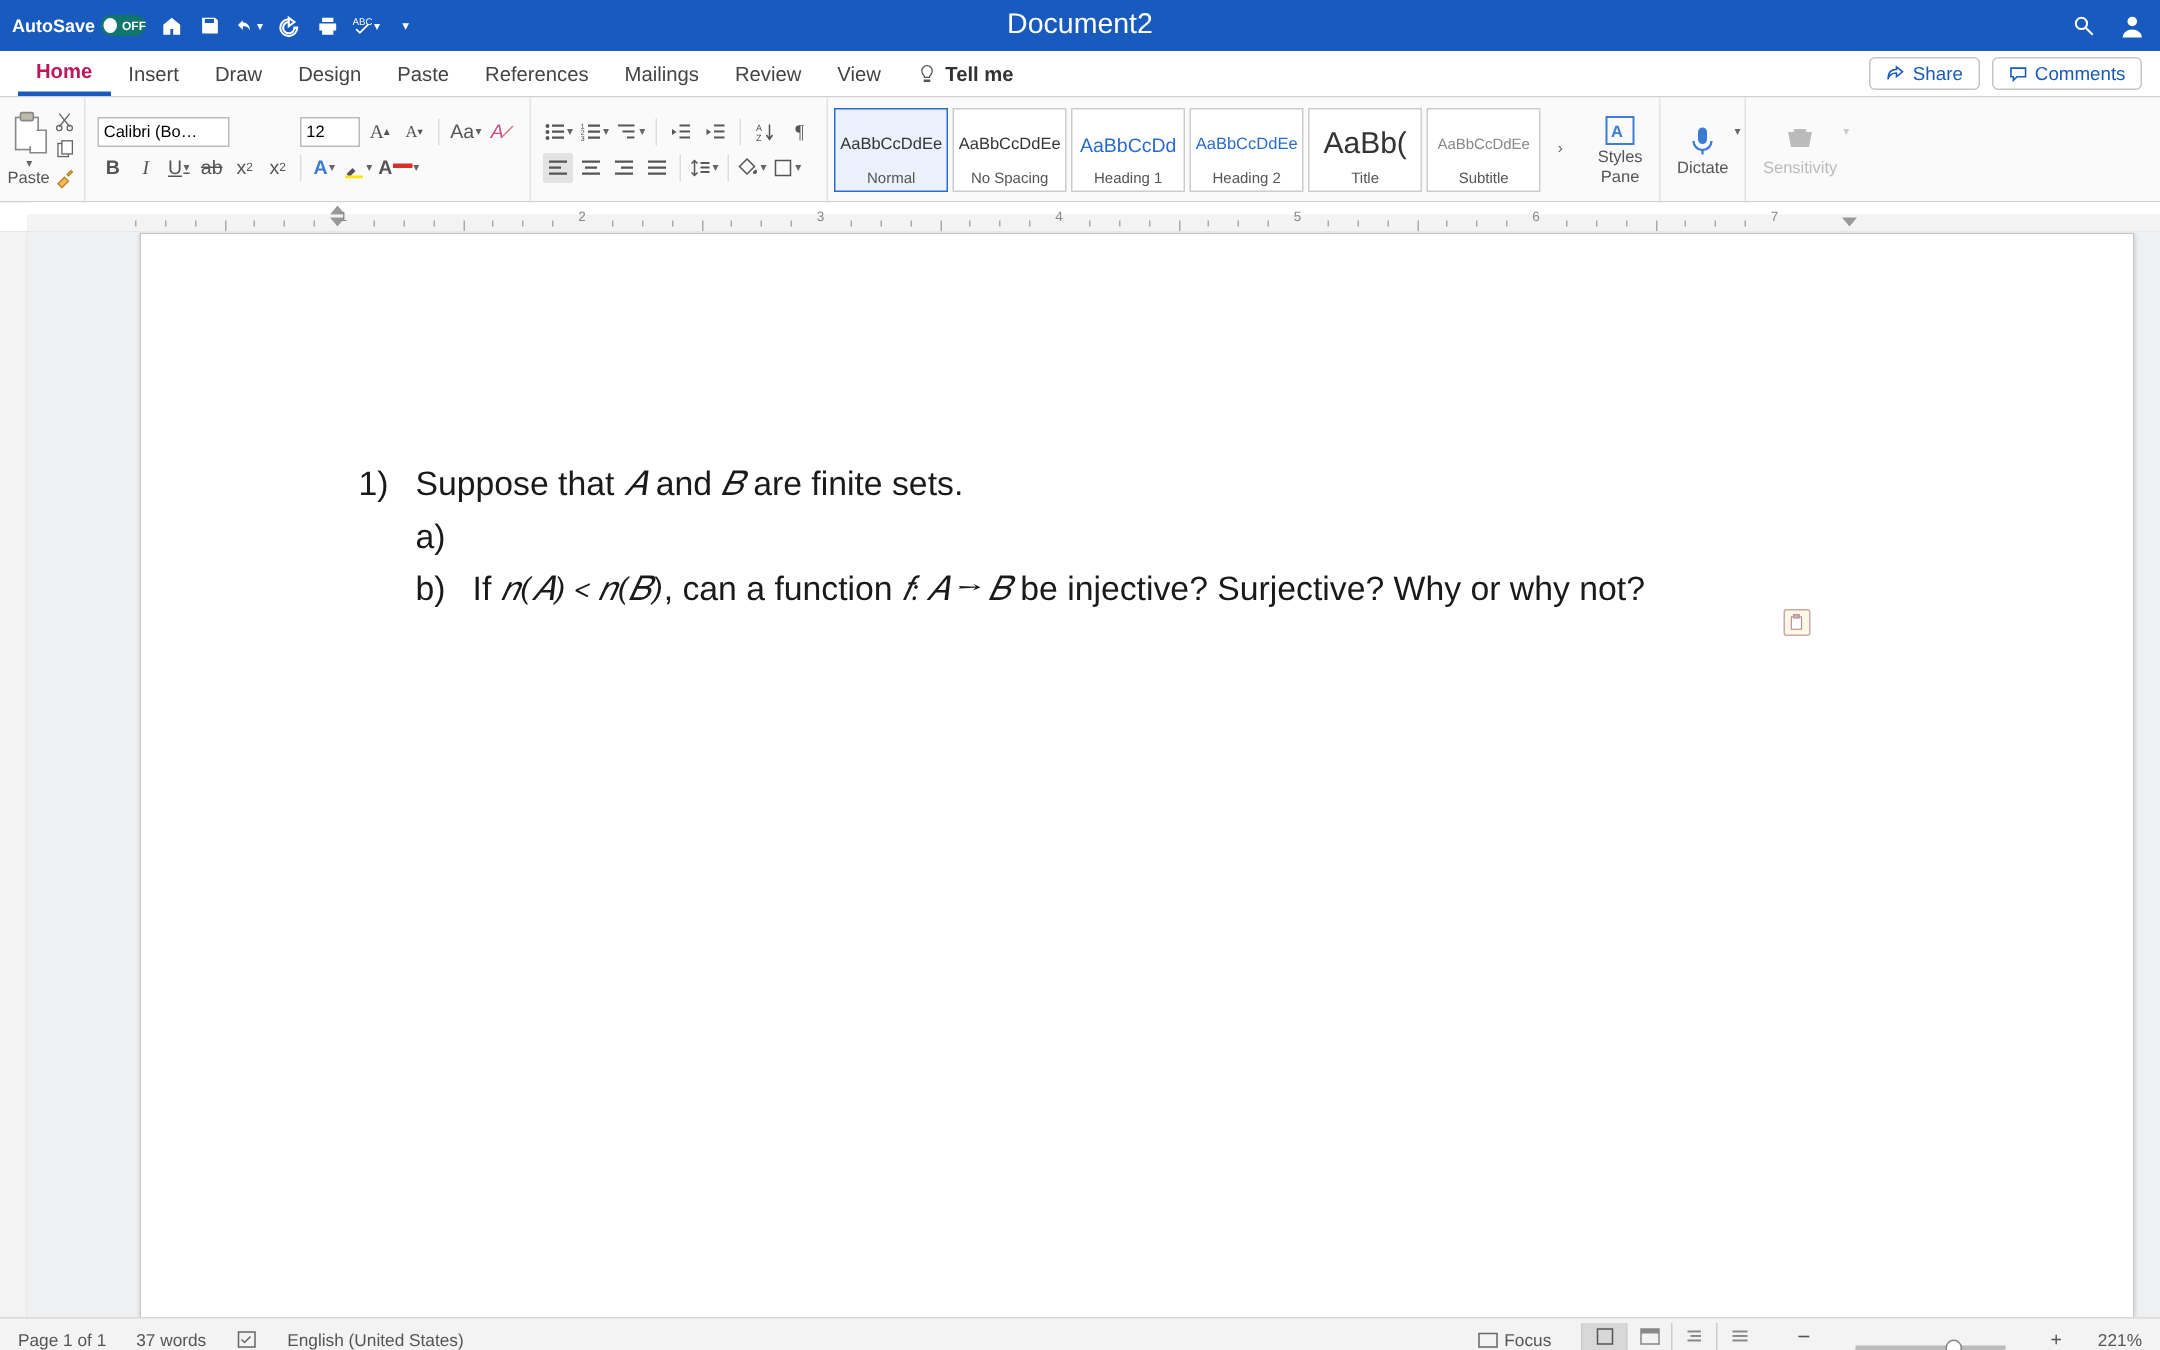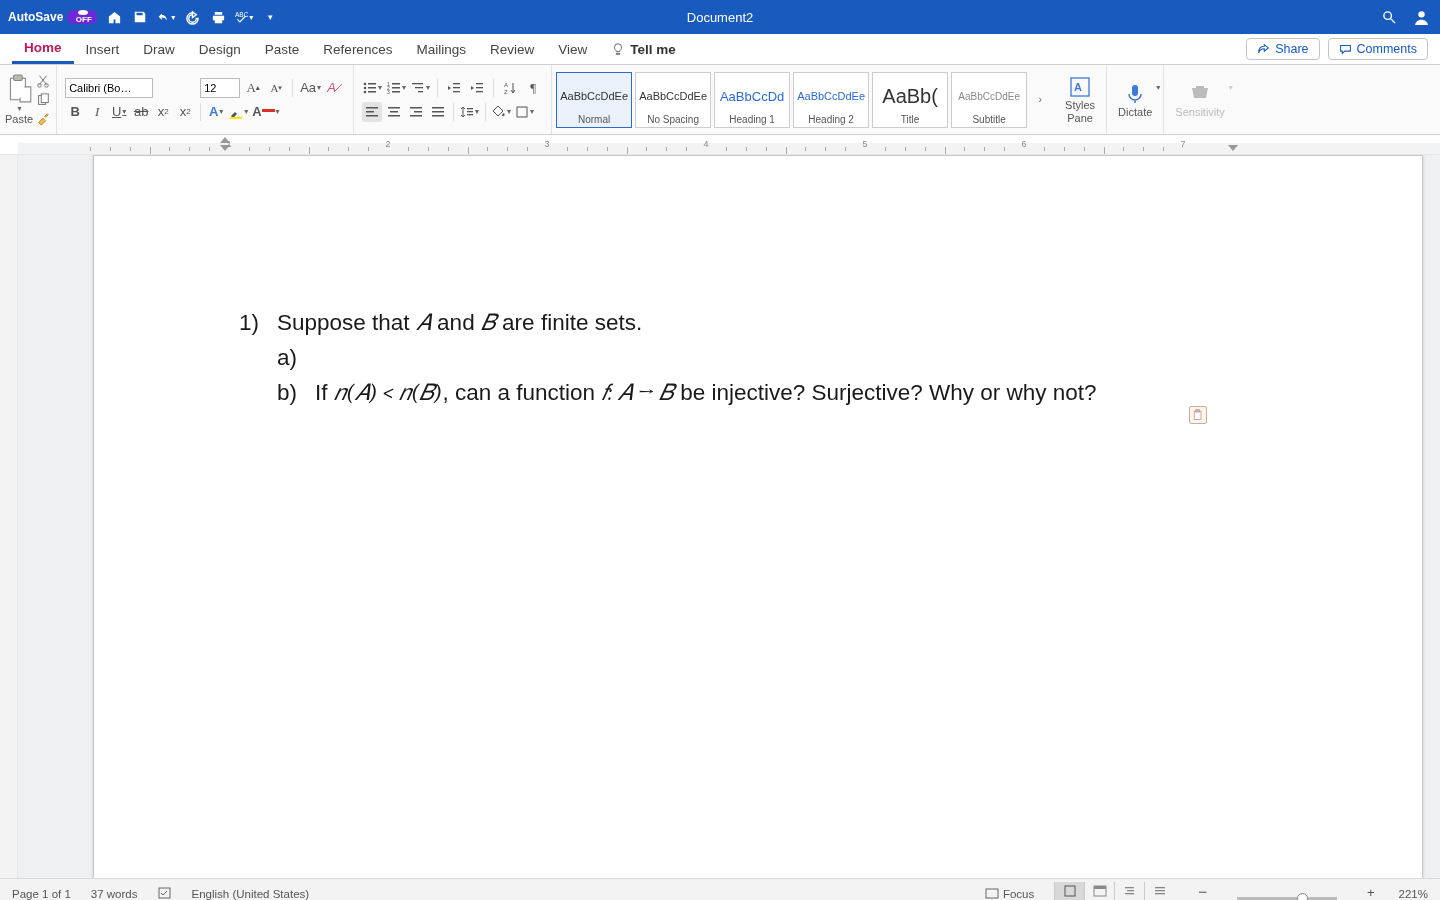--- a/index.html
+++ b/index.html
@@ -2,26 +2,26 @@
 <html><head>
 <meta charset="utf-8">
 <style>
 * { margin: 0; padding: 0; box-sizing: border-box; font-family: -apple-system, "Segoe UI", sans-serif; }
 body { background: #fff; overflow: hidden; width: 1440px; height: 900px; position: relative; }
 
 
 .titlebar { height: 34px; background: #185ABD; display: flex; align-items: center; color: #fff; font-size: 12px; padding: 0 8px; }
 .titlebar .qa-left { display: flex; align-items: center; gap: 8px; }
 .titlebar .autosave { display: flex; align-items: center; gap: 4px; font-weight: 600; }
-.autosave-toggle { width: 30px; height: 14px; background: #6d28d9; border-radius: 7px; position: relative; display: flex; align-items: center; flex-direction: column; }
+.autosave-toggle { width: 30px; height: 14px; background: #0f766e; border-radius: 7px; position: relative; display: flex; align-items: center; }
 .autosave-toggle .knob { width: 10px; height: 10px; background: #fff; border-radius: 50%; margin-left: 2px; }
 .autosave-toggle .off { color:#fff; font-size:8px; margin-left:3px; }
 .tb-icon { width: 18px; display:flex; justify-content:center; align-items:center; cursor: pointer; }
 .tb-icon svg { fill: #fff; }
-.title-center { position: absolute; left: 50%; transform: translateX(-50%); font-size: 13px; }
+.title-center { position: absolute; left: 50%; transform: translateX(-50%); font-size: 19px; }
 .tb-right { position: absolute; right: 10px; display: flex; gap: 14px; align-items: center; }
 
 
 .ribbon-tabs { height: 31px; border-bottom: 1px solid #d0d0d0; display: flex; align-items: center; padding: 0 12px; background: #fff; }
 .tab { font-size: 13.5px; color: #444; padding: 0 12px; height: 100%; display: flex; align-items: center; cursor: pointer; }
 .tab.active { color: #be185d; font-weight: 700; border-bottom: 3px solid #185ABD; }
 .tellme { display: flex; align-items: center; gap: 5px; }
 .tab-right { margin-left: auto; display: flex; gap: 8px; }
 .pill { border: 1px solid #c5c5c5; border-radius: 4px; padding: 3px 10px; font-size: 12.5px; color: #444; display: flex; align-items: center; gap: 5px; cursor: pointer; }
 

